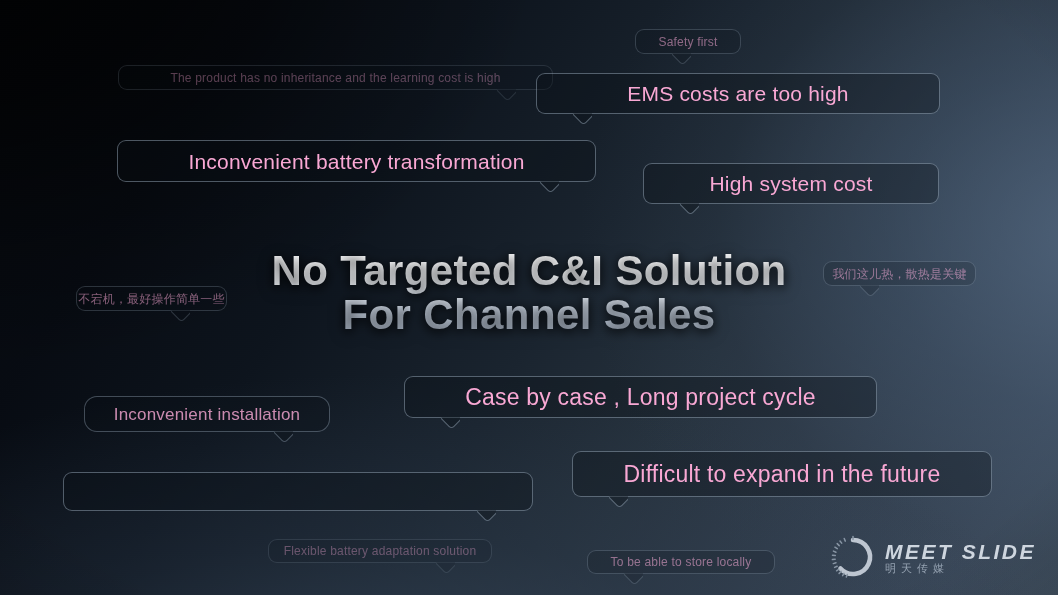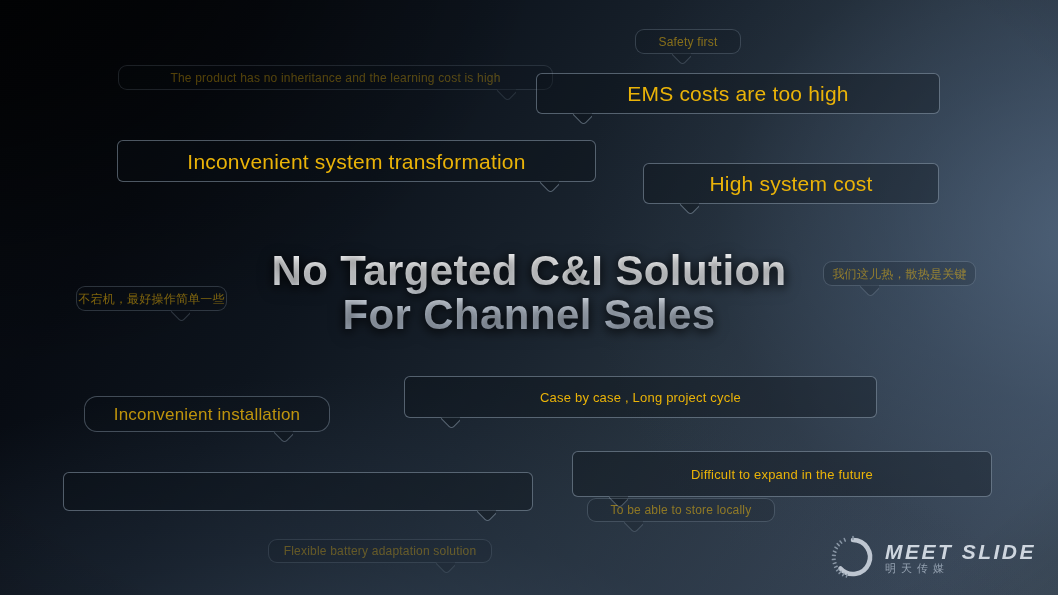--- a/index.html
+++ b/index.html
@@ -75,21 +75,21 @@
 
   
   .bubble {
     position: absolute;
     display: flex;
     align-items: center;
     justify-content: center;
     border: 1px solid rgba(188,205,224,0.40);
     border-radius: 9px;
     background: rgba(9,14,21,0.34);
-    color: #eab308;
+    color: #f9a8d4;
     white-space: nowrap;
     letter-spacing: .2px;
     text-align: center;
     line-height: 1;
   }
   
   .bubble .tail {
     position: absolute;
     top: 100%;
     width: 19px;
@@ -107,25 +107,25 @@
     transform: rotate(45deg);
     border: 1px solid rgba(188,205,224,0.40);
     background: rgba(9,14,21,0.34);
     border-radius: 0 0 4px 0;
   }
   .bubble.tail-left  .tail { left: 36px; }
   .bubble.tail-right .tail { right: 36px; }
 
   
   .b-xl { font-size: 21px; }
-  .b-lg { font-size: 13px; }
+  .b-lg { font-size: 23px; }
   .b-md { font-size: 17px; }
   .b-sm { font-size: 12px; }
 
-  .dim-1 { opacity: 1; border-radius: 6px; }
+  .dim-1 { opacity: 1; }
   .dim-2 { opacity: .80; }
   .dim-3 { opacity: .52; }
   .dim-4 { opacity: .34; }
 
   .b-cn { font-family: "DejaVu Sans", "Liberation Sans", sans-serif; }
 
   
   #headline {
     position: absolute;
     left: 0;
@@ -195,21 +195,21 @@
     <span>The product has no inheritance and the learning cost is high</span>
     <span class="tail"></span>
   </div>
 
   <div class="bubble b-xl dim-1 tail-left" style="left:536px; top:73px; width:404px; height:41px;">
     <span>EMS costs are too high</span>
     <span class="tail"></span>
   </div>
 
   <div class="bubble b-xl dim-1 tail-right" style="left:117px; top:140px; width:479px; height:42px;">
-    <span>Inconvenient system transformation</span>
+    <span>Inconvenient battery transformation</span>
     <span class="tail"></span>
   </div>
 
   <div class="bubble b-xl dim-1 tail-left" style="left:643px; top:163px; width:296px; height:41px;">
     <span>High system cost</span>
     <span class="tail"></span>
   </div>
 
   <div class="bubble b-sm dim-3 tail-right b-cn" style="left:76px; top:286px; width:151px; height:25px;">
     <span>不宕机，最好操作简单一些</span>
@@ -238,21 +238,21 @@
 
   <div class="bubble b-lg dim-1 tail-right" style="left:63px; top:472px; width:470px; height:39px;">
     <span class="tail"></span>
   </div>
 
   <div class="bubble b-sm dim-4 tail-right" style="left:268px; top:539px; width:224px; height:24px;">
     <span>Flexible battery adaptation solution</span>
     <span class="tail"></span>
   </div>
 
-  <div class="bubble b-sm dim-3 tail-left" style="left:587px; top:498px; width:188px; height:24px;">
+  <div class="bubble b-sm dim-3 tail-left" style="left:587px; top:550px; width:188px; height:24px;">
     <span>To be able to store locally</span>
     <span class="tail"></span>
   </div>
 
   <div id="headline">
     <span class="line">No Targeted C&amp;I Solution</span>
     <span class="line">For Channel Sales</span>
   </div>
 
   <div id="logo">

